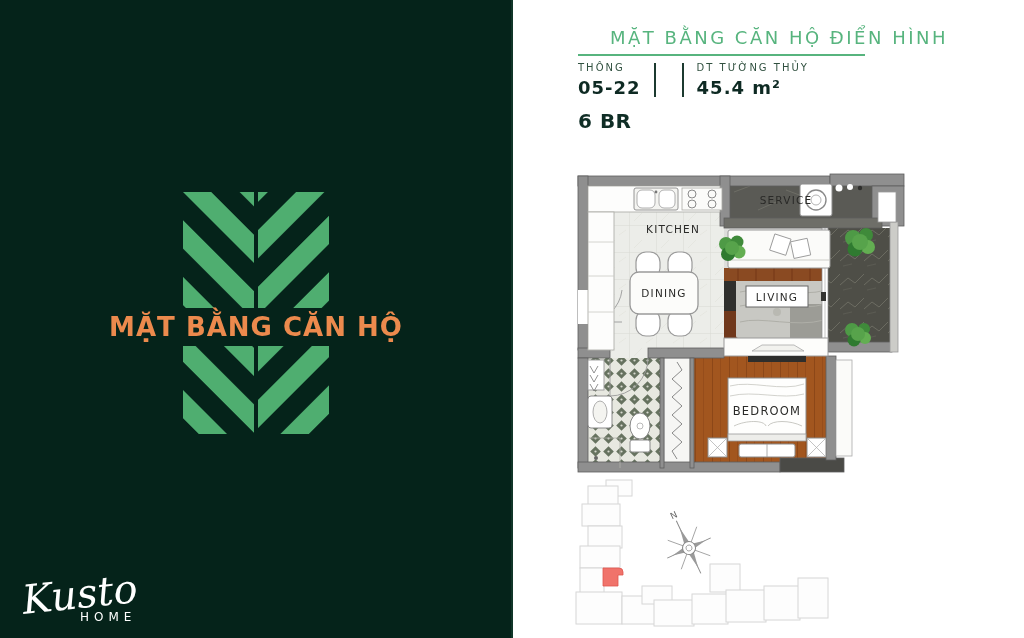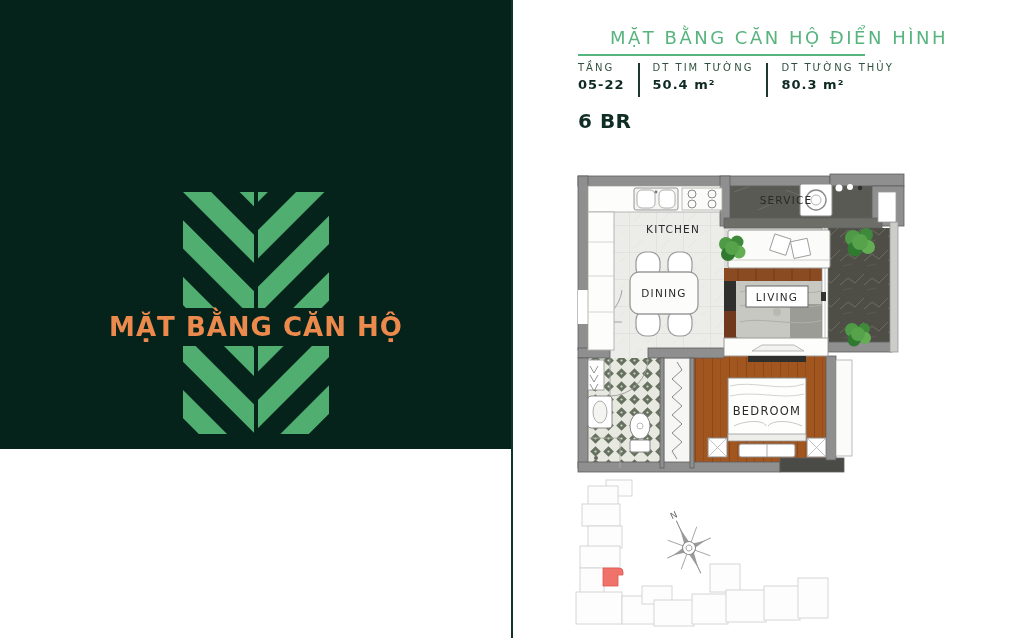--- a/index.html
+++ b/index.html
@@ -2,21 +2,21 @@
 <html><head>
 <meta charset="utf-8">
 <style>
   * { margin:0; padding:0; box-sizing:border-box; }
   html,body { background:#ffffff; }
   .page {
     position:relative; width:1024px; height:638px; overflow:hidden;
     background:#ffffff; font-family:"DejaVu Sans","Liberation Sans",sans-serif;
   }
   
-  .left-panel { position:absolute; left:0; top:0; width:512px; height:449px; background:#05231A; }
+  .left-panel { position:absolute; left:0; top:0; width:512px; height:638px; background:#05231A; }
   .panel-edge { position:absolute; left:511px; top:0; width:2px; height:638px; background:#103528; }
   .leaf-logo { position:absolute; left:183px; top:192px; width:146px; height:242px; }
   .left-title {
     position:absolute; left:0; top:311px; width:512px; text-align:center;
     color:#EC8A4D; font-size:26px; font-weight:800; letter-spacing:1px; line-height:32px;
   }
   .brand { position:absolute; left:22px; top:572px; width:200px; color:#FFFFFF; }
   .brand-name {
     display:inline-block; font-family:"DejaVu Serif","Liberation Serif",serif;
     font-style:italic; font-size:40px; line-height:44px; transform:rotate(-6deg);
@@ -24,21 +24,21 @@
   .brand-sub { display:block; margin:-6px 0 0 58px; font-size:12px; letter-spacing:5px; font-weight:400; }
   
   .page-title {
     position:absolute; left:610px; top:27px; width:360px;
     color:#57B47E; font-size:18px; font-weight:500; letter-spacing:2.5px; white-space:nowrap;
   }
   .title-underline { position:absolute; left:578px; top:54px; width:287px; height:2px; background:#57B47E; }
   .specs { position:absolute; left:578px; top:62px; display:flex; align-items:stretch; }
   .spec-col { display:flex; flex-direction:column; justify-content:flex-start; }
   .spec-label { font-size:10px; letter-spacing:2px; color:#30503F; font-weight:500; white-space:nowrap; }
-  .spec-value { margin-top:4px; font-size:13px; font-weight:700; letter-spacing:1px; color:#0E2A23; white-space:nowrap; }
+  .spec-value { margin-top:4px; font-size:18px; font-weight:700; letter-spacing:1px; color:#0E2A23; white-space:nowrap; }
   .spec-divider { width:2px; background:#1C3A30; margin:1px 13px 0 13px; height:34px; }
   .unit-type { position:absolute; left:578px; top:109px; font-size:20px; font-weight:800; color:#102E26; letter-spacing:0.5px; }
   
   .floorplan { position:absolute; left:576px; top:172px; width:332px; height:310px; }
   .keyplan   { position:absolute; left:572px; top:478px; width:290px; height:158px; }
   .room-label { font-family:"DejaVu Sans","Liberation Sans",sans-serif; font-size:10.5px; letter-spacing:1.2px; fill:#2A2A28; font-weight:500; }
 </style>
 </head>
 <body>
 
@@ -66,32 +66,28 @@
       <span class="brand-sub">HOME</span>
     </div>
     <div class="panel-edge"></div>
   </div>
 
   <div class="page-title">MẶT BẰNG CĂN HỘ ĐIỂN HÌNH</div>
   <div class="title-underline"></div>
 
   <div class="specs">
     <div class="spec-col">
-      <span class="spec-label">TẦNG</span>
+      <span class="spec-label">THÔNG</span>
       <span class="spec-value">05-22</span>
     </div>
     <div class="spec-divider"></div>
-    <div class="spec-col">
-      <span class="spec-label">DT TIM TƯỜNG</span>
-      <span class="spec-value">50.4 m²</span>
-    </div>
     <div class="spec-divider"></div>
     <div class="spec-col">
       <span class="spec-label">DT TƯỜNG THỦY</span>
-      <span class="spec-value">80.3 m²</span>
+      <span class="spec-value">45.4 m²</span>
     </div>
   </div>
 
   <div class="unit-type">6 BR</div>
 
   <svg class="floorplan" viewBox="0 0 332 310">
     <defs>
       <pattern id="tile" width="27" height="27" patternUnits="userSpaceOnUse">
         <rect width="27" height="27" fill="#ECEDE9"></rect>
         <path d="M27 0 V27 H0" fill="none" stroke="#D9D9D3" stroke-width="1"></path>

